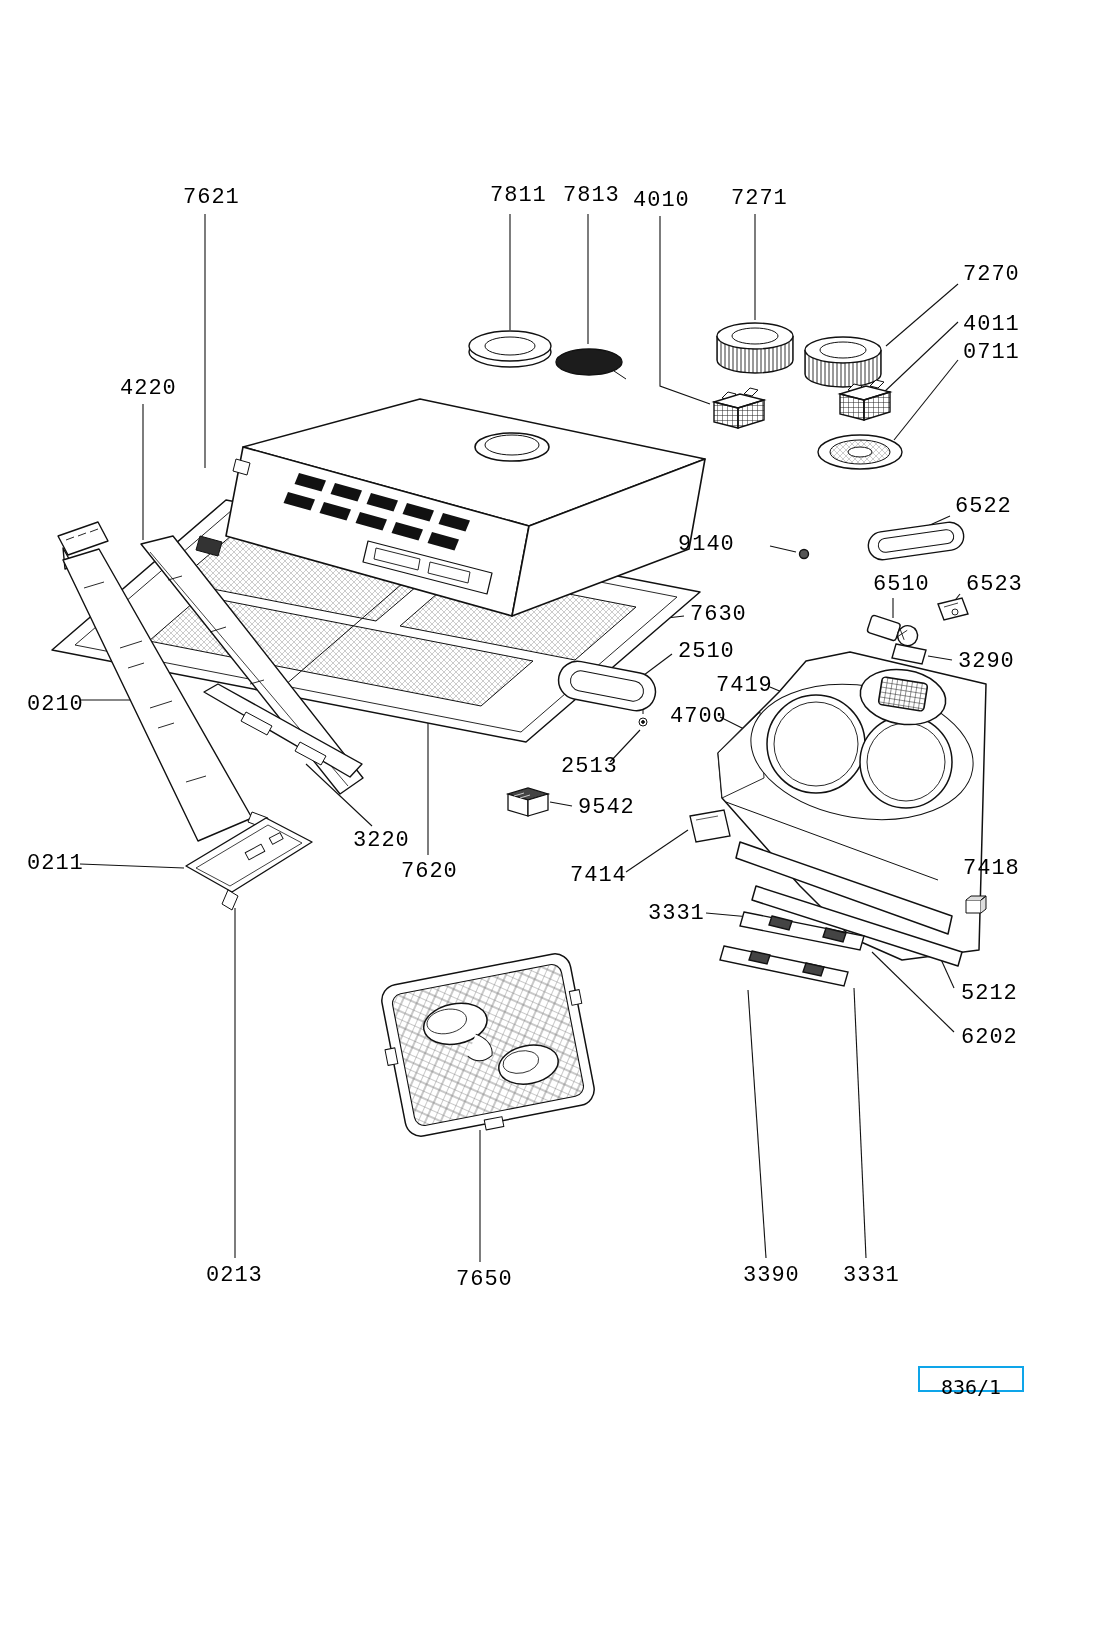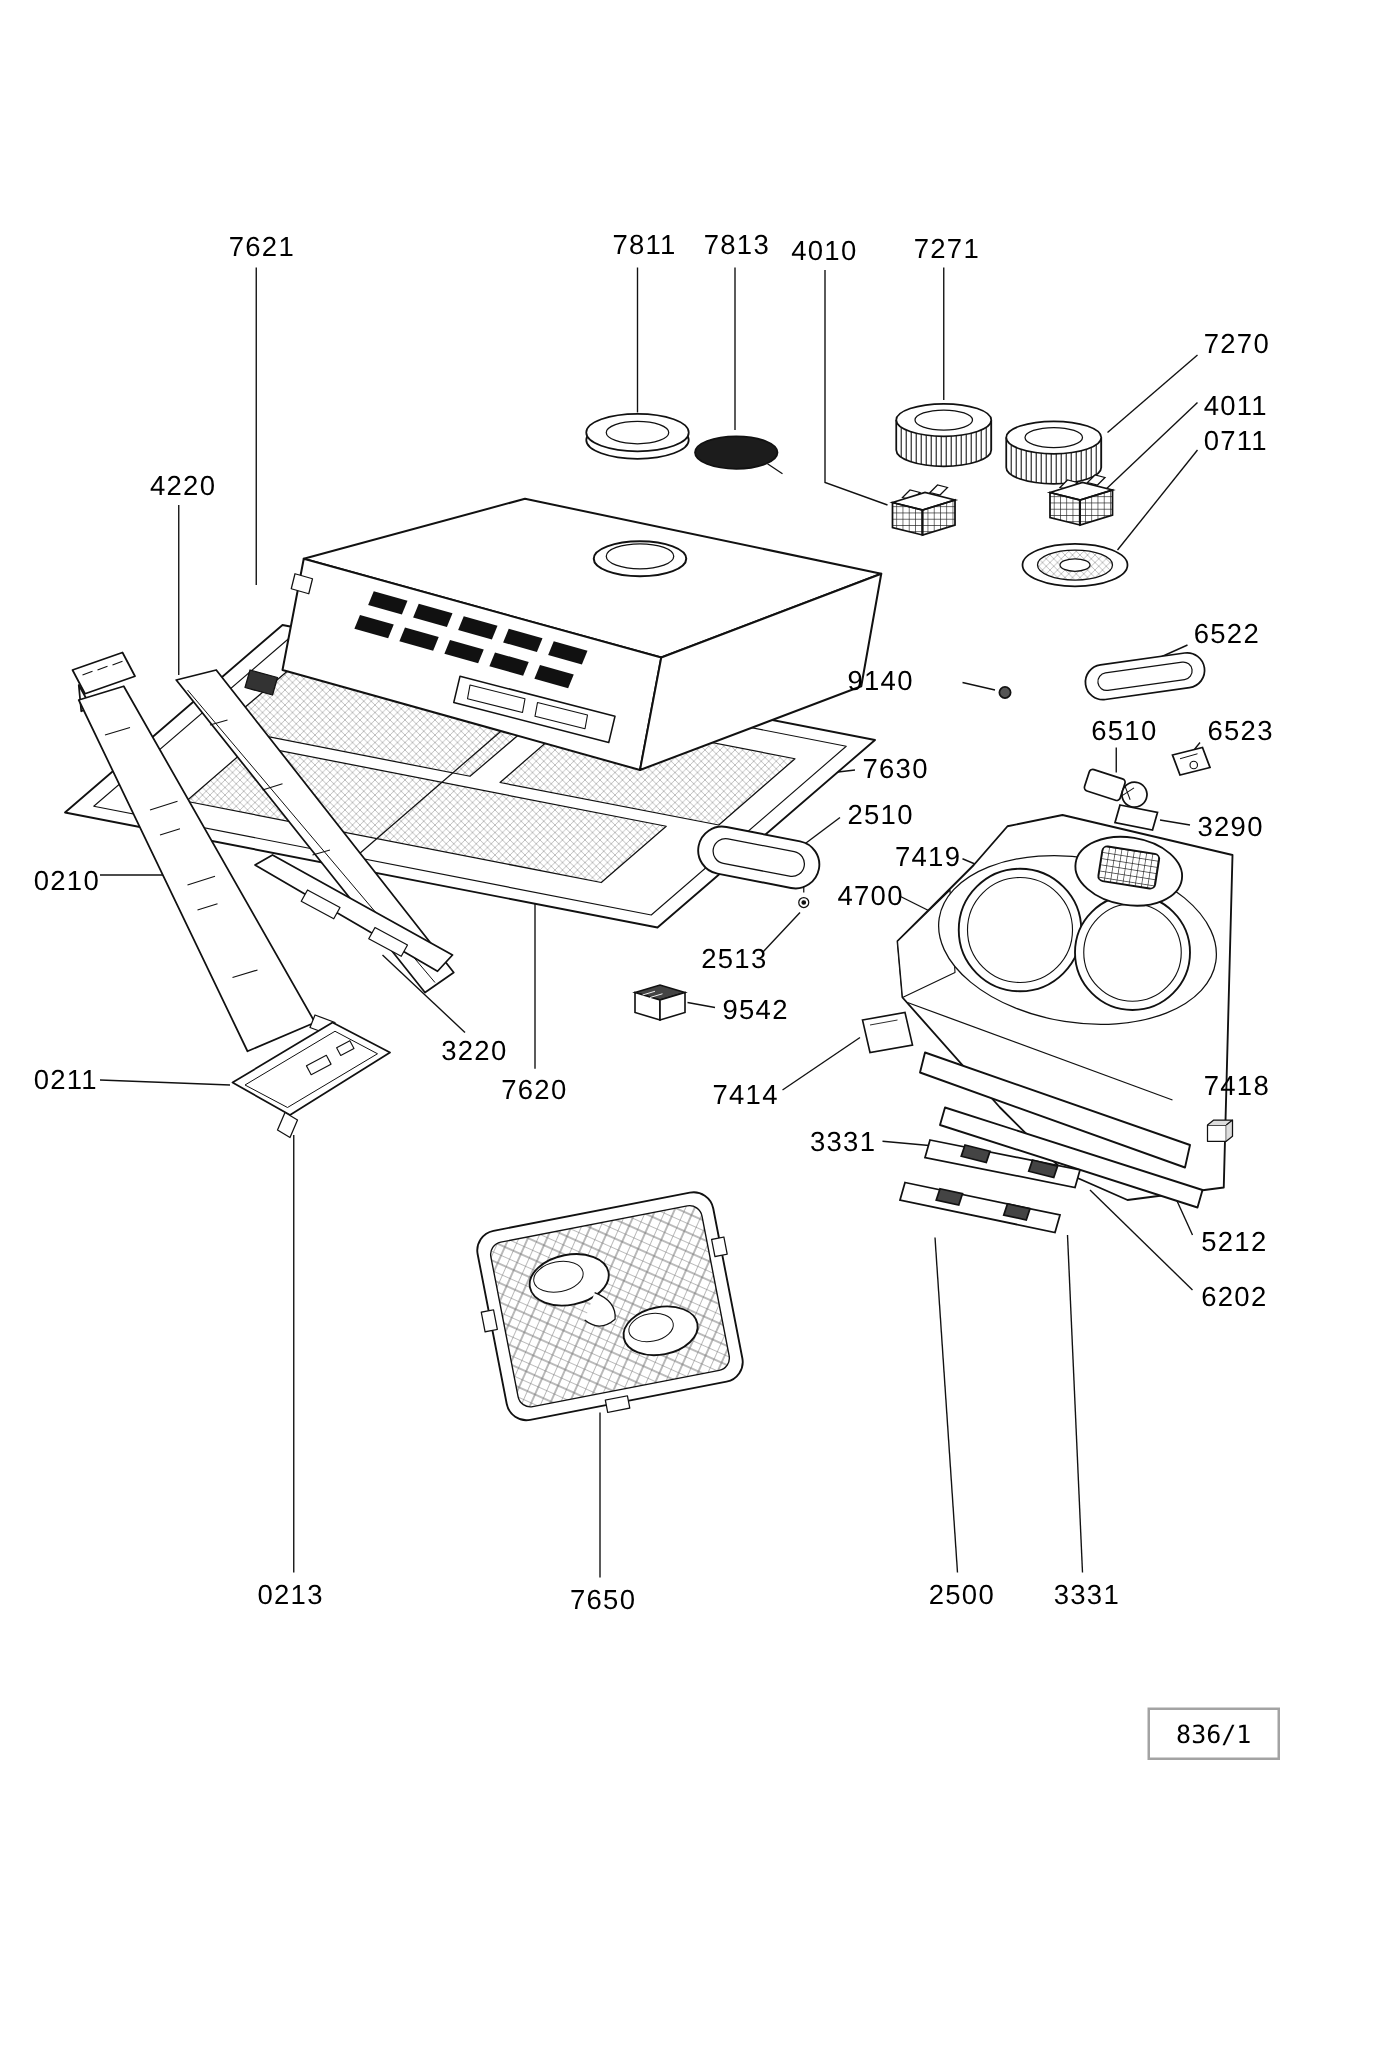--- a/index.html
+++ b/index.html
@@ -11,27 +11,27 @@
     overflow:hidden;
     font-family:"DejaVu Sans Mono", monospace;
   }
   .diagram-svg{position:absolute;left:0;top:0;}
   .lbl{
     position:absolute;
     font-size:22px;
     letter-spacing:1px;
     color:#000;
     white-space:nowrap;
-    font-family:Liberation Sans, sans-serif;
+    font-family:Liberation Mono, monospace;
   }
   .drawing-number-box{
     position:absolute;
     left:918px;top:1366px;
-    width:106px;height:42px;
-    border:2px solid #a3a3a3;
+    width:106px;height:26px;
+    border:2px solid #0ea5e9;
     text-align:center;
     line-height:38px;
     font-size:20px;
     color:#000;
     box-sizing:border-box;
     font-family:"DejaVu Sans Mono", monospace;
   }
 </style>
 </head>
 <body>
@@ -280,18 +280,18 @@
   <span class="lbl" style="left:353px;top:828px">3220</span>
   <span class="lbl" style="left:27px;top:851px">0211</span>
   <span class="lbl" style="left:401px;top:859px">7620</span>
   <span class="lbl" style="left:570px;top:863px">7414</span>
   <span class="lbl" style="left:963px;top:856px">7418</span>
   <span class="lbl" style="left:648px;top:901px">3331</span>
   <span class="lbl" style="left:961px;top:981px">5212</span>
   <span class="lbl" style="left:961px;top:1025px">6202</span>
   <span class="lbl" style="left:206px;top:1263px">0213</span>
   <span class="lbl" style="left:456px;top:1267px">7650</span>
-  <span class="lbl" style="left:743px;top:1263px">2500</span>
+  <span class="lbl" style="left:743px;top:1263px">3390</span>
   <span class="lbl" style="left:843px;top:1263px">3331</span>
 
   <div class="drawing-number-box">836/1</div>
 
 </div>
 
 </body></html>

